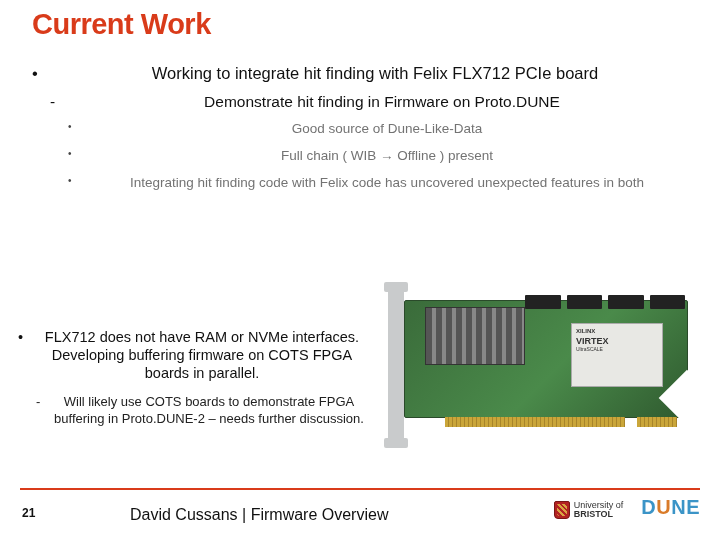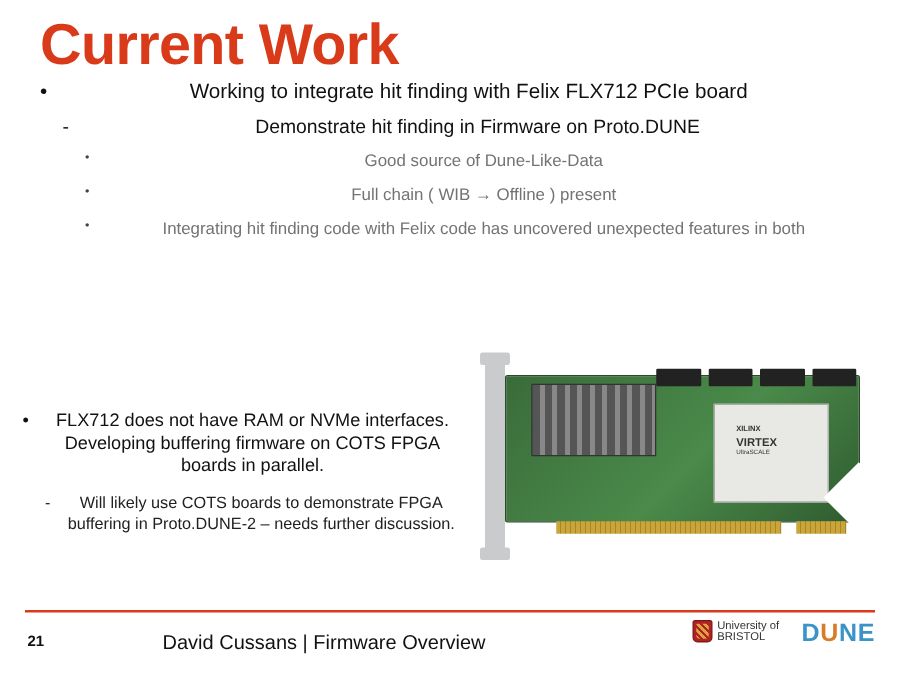--- a/index.html
+++ b/index.html
@@ -8,21 +8,21 @@
     width: 720px; height: 540px;
     font-family: Arial, Helvetica, sans-serif;
     background: #fff;
     overflow: hidden;
     position: relative;
   }
   .title {
     position: absolute;
     top: 8px;
     left: 32px;
-    font-size: 46px;
+    font-size: 29px;
     font-weight: bold;
     color: #d93b1a;
     letter-spacing: -0.5px;
   }
   .content {
     position: absolute;
     top: 56px;
     left: 32px;
     right: 20px;
   }
@@ -121,26 +121,26 @@
   .heatsink {
     position: absolute;
     left: 20px; top: 6px;
     width: 100px; height: 58px;
     background: repeating-linear-gradient(90deg,#555 0 6px,#888 6px 10px);
     border: 1px solid #333;
   }
   .chip-label {
     position: absolute;
     right: 24px; top: 22px;
-    width: 92px; height: 79px;
+    width: 92px; height: 64px;
     background: #e8e8e4;
     border: 1px solid #aaa;
     font-size: 6px;
     color: #333;
-    padding: 17px;
+    padding: 4px;
     line-height: 1.1;
   }
   .top-conns {
     position: absolute;
     left: 120px; top: -6px;
     width: 160px; height: 14px;
     display: flex; gap: 6px;
   }
   .top-conns div {
     flex: 1;
@@ -185,21 +185,21 @@
   .foot-text {
     position: absolute;
     left: 130px; top: 506px;
     font-size: 16px;
     color: #111;
   }
   .logos {
     position: absolute;
     right: 20px; top: 496px;
     display: flex;
-    align-items: flex-start;
+    align-items: flex-end;
     gap: 18px;
   }
   .bristol {
     display: flex;
     align-items: center;
     gap: 4px;
     font-size: 9px;
     color: #333;
     line-height: 1;
   }
@@ -283,19 +283,19 @@
 
 <div class="rule"></div>
 <div class="pagenum">21</div>
 <div class="foot-text">David Cussans | Firmware Overview</div>
 
 <div class="logos">
   <div class="bristol">
     <div class="crest"></div>
     <div>
       <div>University of</div>
-      <div style="font-weight:normal">BRISTOL</div>
+      <div style="font-weight:bold">BRISTOL</div>
     </div>
   </div>
   <div class="dune">
     <span>D</span><span class="u">U</span><span>NE</span>
   </div>
 </div>
 
 </body></html>

